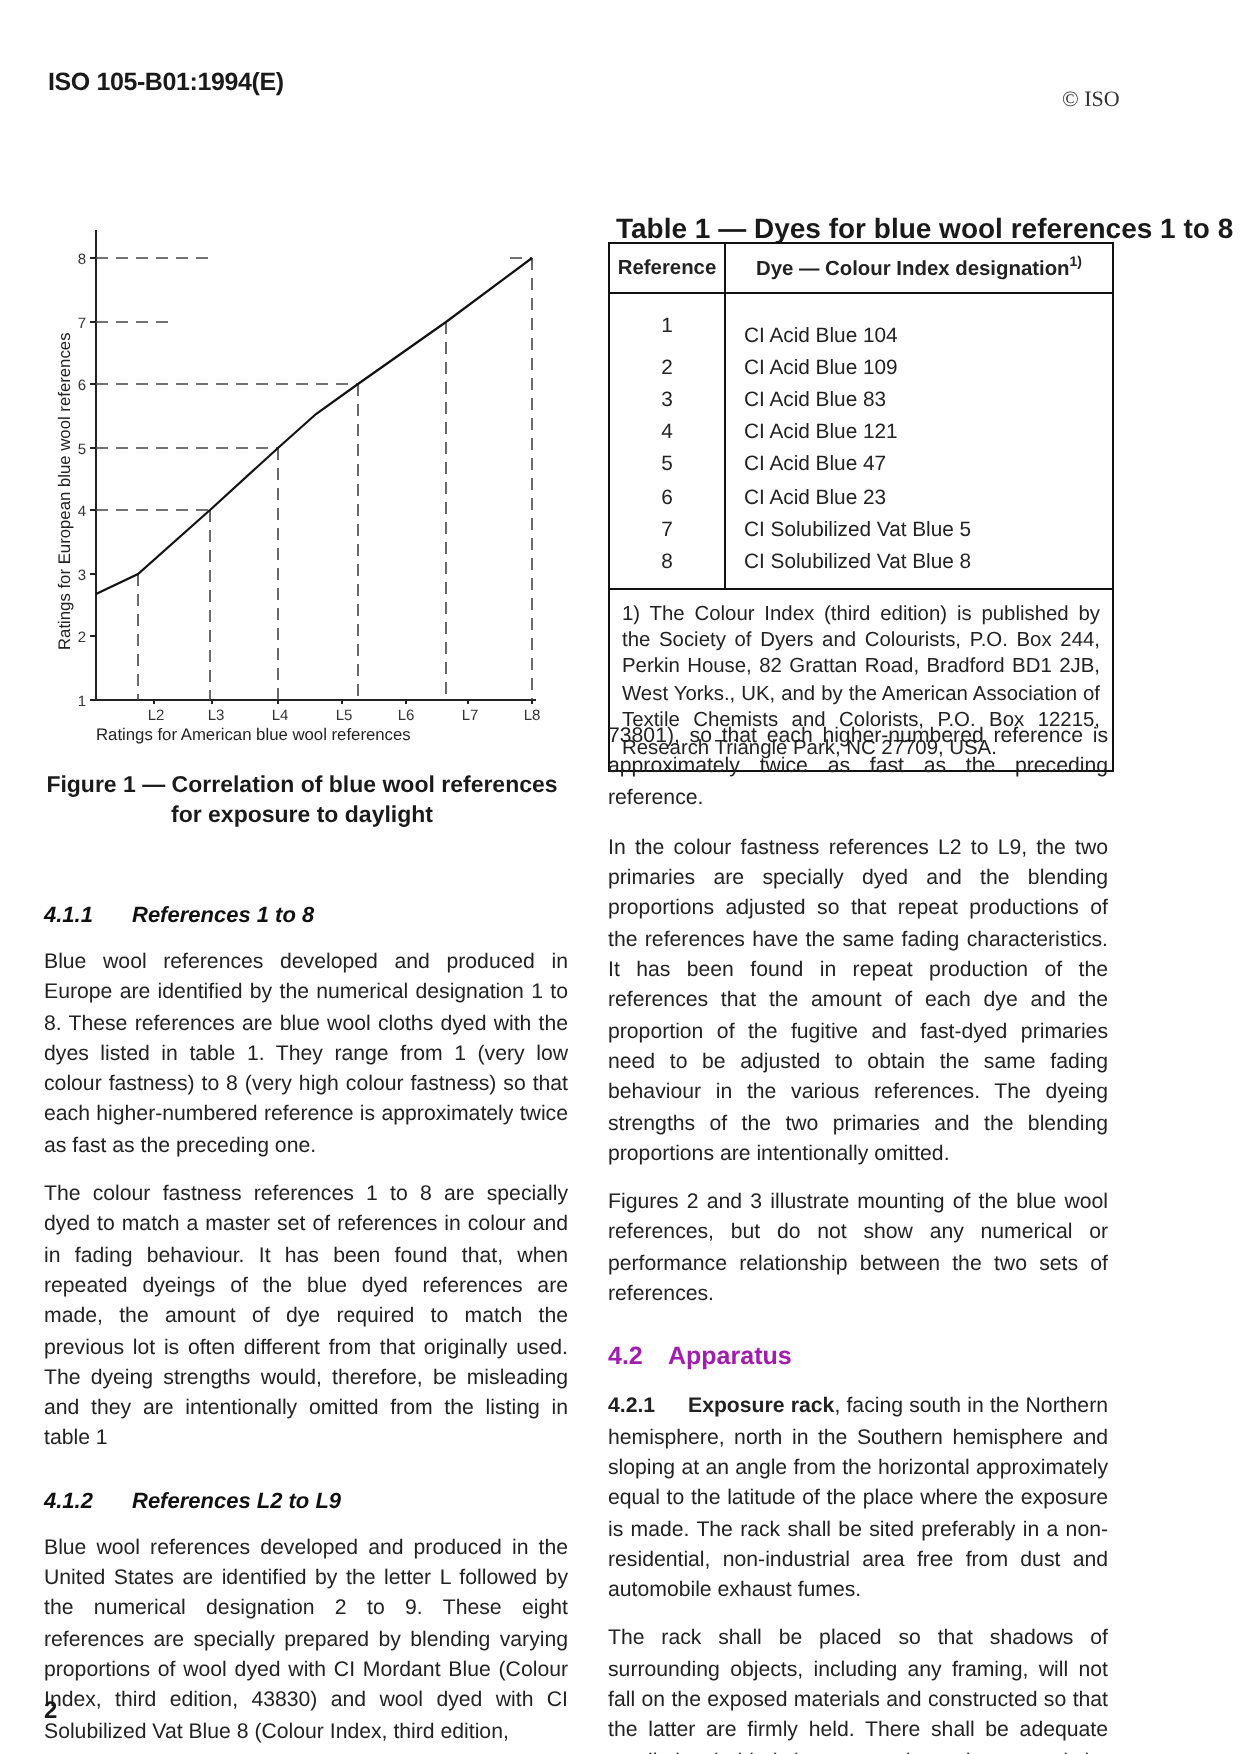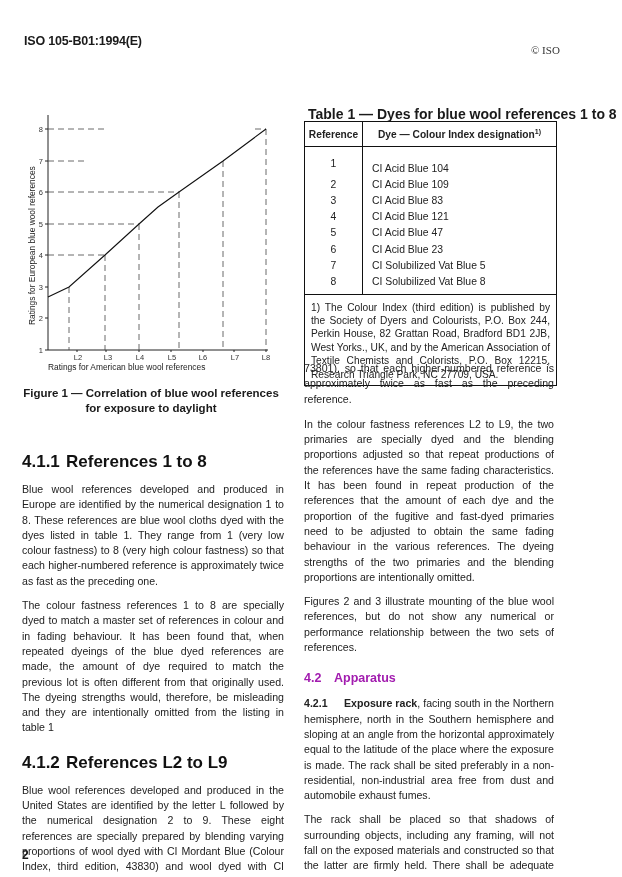--- a/index.html
+++ b/index.html
@@ -2,21 +2,21 @@
 <html><head>
 <meta charset="utf-8">
 <style>
   html, body { margin: 0; padding: 0; background: #ffffff; }
   body { width: 622px; height: 877px; position: relative; overflow: hidden;
          font-family: "Liberation Sans", sans-serif; color: #1a1a1a; }
   .abs { position: absolute; }
   .hdr-left { left: 24px; top: 34px; font-size: 12.5px; font-weight: bold; letter-spacing: -0.2px; }
   .hdr-right { left: 531px; top: 44px; font-size: 11px; font-family: "Liberation Serif", serif; color: #333; }
   .p { font-size: 10.6px; line-height: 15.3px; text-align: justify; color: #222; margin: 0; }
-  .h3 { font-size: 17px; font-weight: bold; color: #111; }
+  .h3 { font-size: 11px; font-weight: bold; color: #111; font-style: italic; }
   .h3 .num { display: inline-block; width: 44px; }
   .h2 { font-size: 12.5px; font-weight: bold; color: #a21caf; }
   .h2 .num { display: inline-block; width: 30px; }
   .caption { font-size: 11.5px; font-weight: bold; text-align: center; line-height: 15px; }
   .table-title { font-size: 14px; font-weight: bold; }
   table.dyes { border-collapse: collapse; font-size: 10.4px; color: #222; }
   table.dyes th { font-weight: bold; font-size: 10.2px; height: 22px; border-bottom: 1.5px solid #111; }
   table.dyes td { height: 16.2px; padding: 0; }
   .col1 { width: 55px; text-align: center; border-right: 1.2px solid #111; }
   .col2 { text-align: left; padding-left: 9px !important; }

